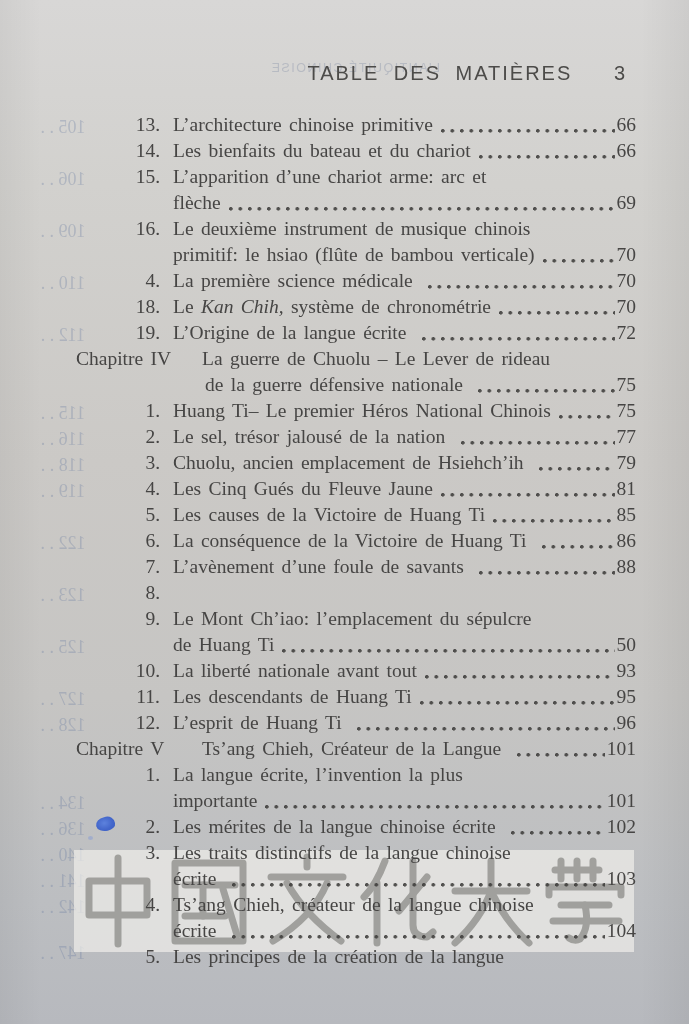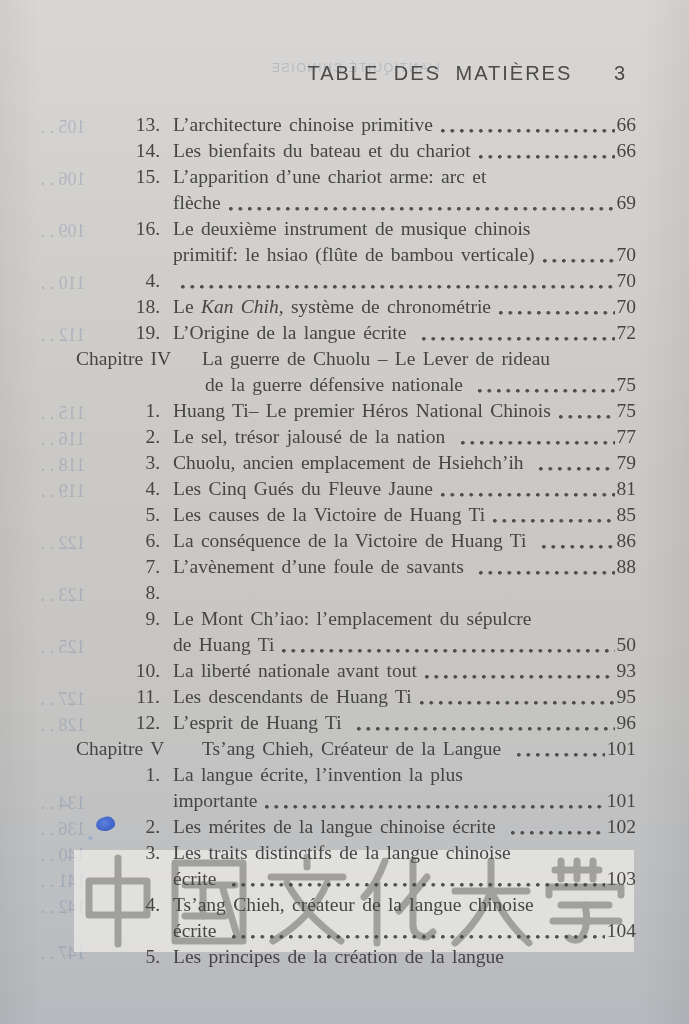--- a/index.html
+++ b/index.html
@@ -169,20 +169,21 @@
         <span class="sp-cont"></span>
         <span class="body">
           <span class="t">primitif: le hsiao (flûte de bambou verticale)</span>
           <span class="leader"></span>
           <span class="pg">70</span>
         </span>
       </div>
       <div class="row">
         <span class="col-num">4.</span>
         <span class="body">
+          <span class="t">La première science médicale </span>
           <span class="leader"></span>
           <span class="pg">70</span>
         </span>
       </div>
       <div class="row">
         <span class="col-num">18.</span>
         <span class="body">
           <span class="t">Le </span>
           <span class="t it">Kan Chih,</span>
           <span class="t"> système de chronométrie</span>

